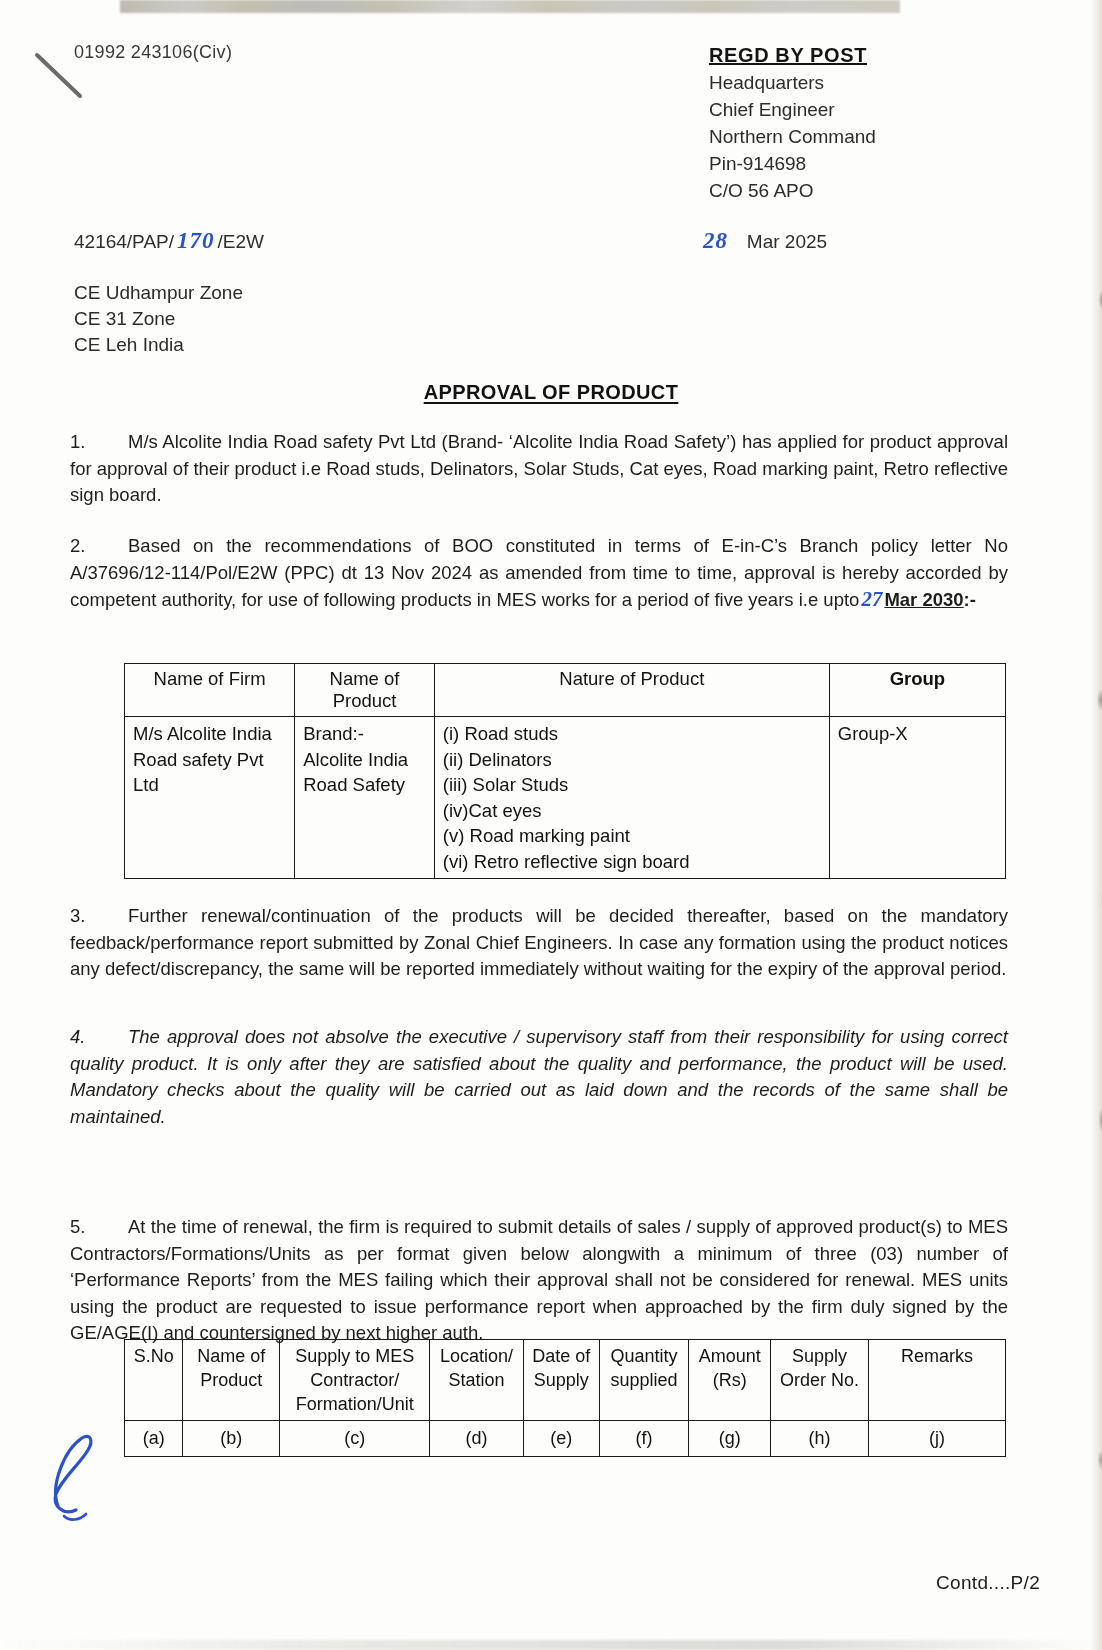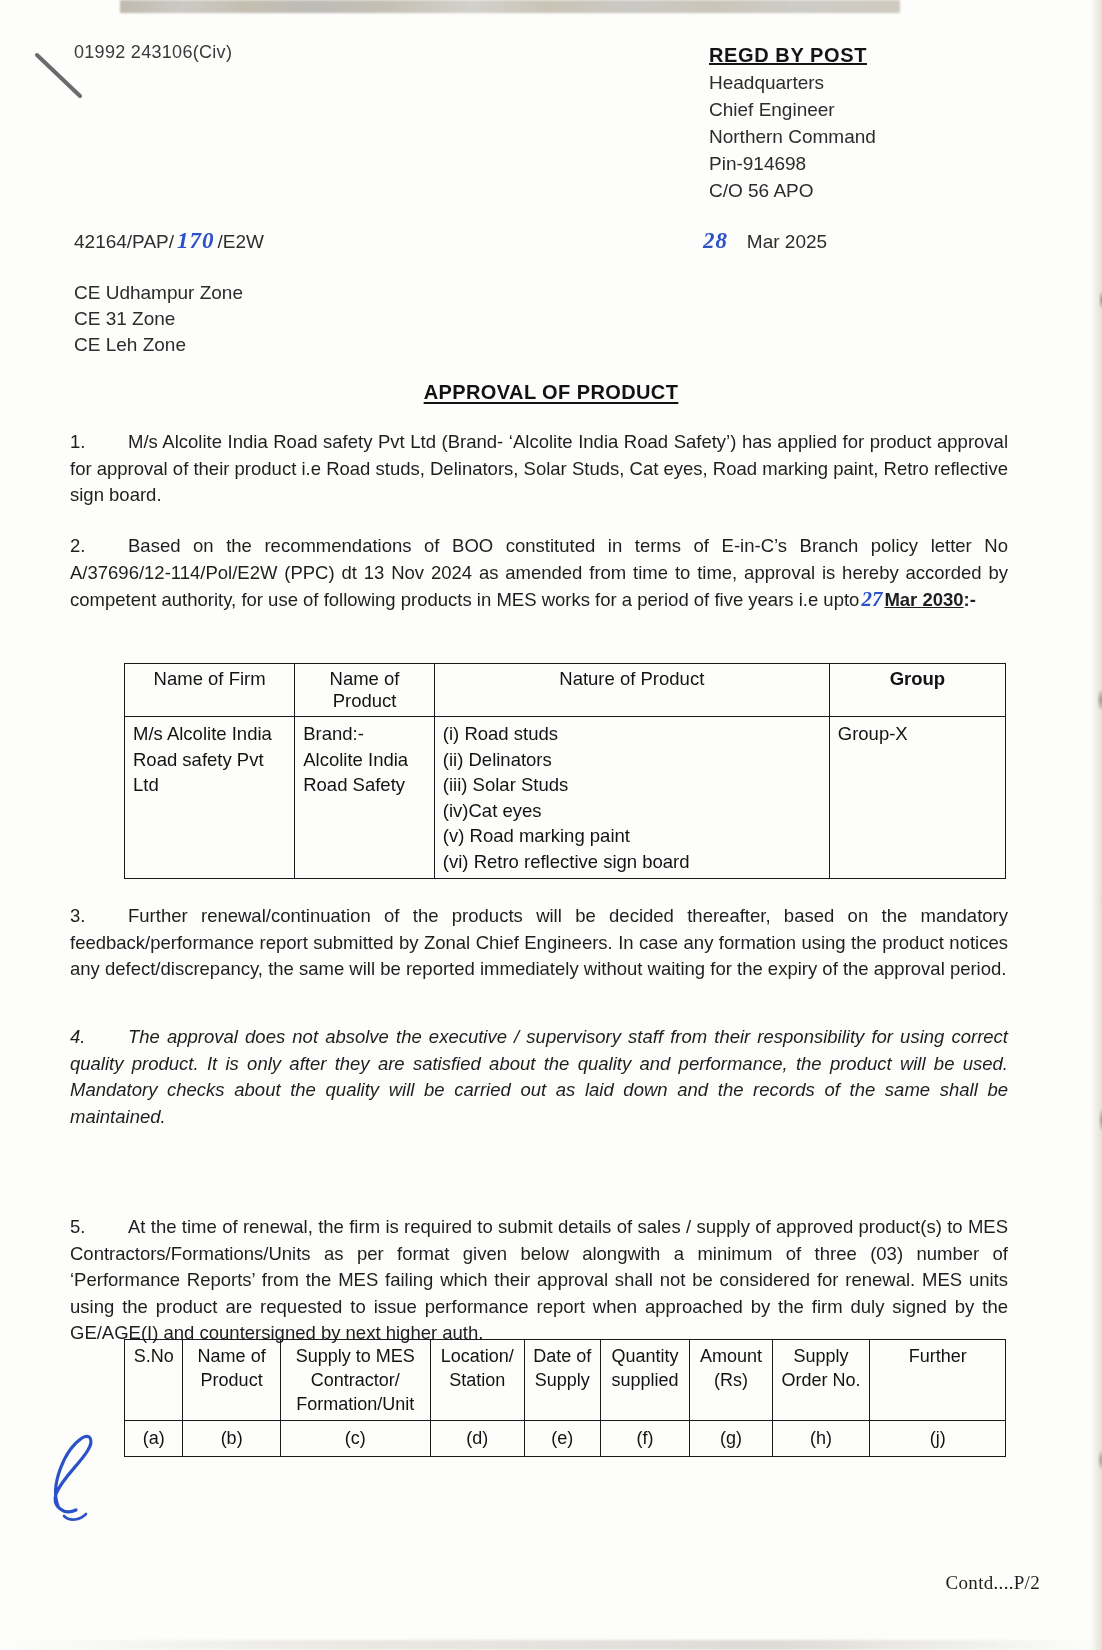--- a/index.html
+++ b/index.html
@@ -203,21 +203,20 @@
     padding: 7px 2px;
   }
 
   .contd {
     position: absolute;
     right: 74px;
     top: 1572px;
     font-size: 19px;
     color: #1e1e1e;
     letter-spacing: .3px;
-    font-family: Liberation Serif, serif;
   }
 
   .sign-mark {
     position: absolute;
     left: 44px;
     top: 1420px;
     width: 76px;
     height: 110px;
   }
 </style>
@@ -250,21 +249,21 @@
     <span>42164/PAP/</span><span class="hw">170</span><span>/E2W</span>
   </div>
 
   <div class="date-line">
     <span class="hw">28</span>&nbsp;&nbsp;&nbsp;<span>Mar 2025</span>
   </div>
 
   <div class="to-block">
     <div>CE Udhampur Zone</div>
     <div>CE 31 Zone</div>
-    <div>CE Leh Zone</div>
+    <div>CE Leh India</div>
   </div>
 
   <div class="doc-title">
     <span>APPROVAL OF PRODUCT</span>
   </div>
 
   <div class="para" style="top:429px;">
     <span class="num">1.</span><span>M/s Alcolite India Road safety Pvt Ltd (Brand- ‘Alcolite India Road Safety’) has applied for product approval for approval of their product i.e Road studs, Delinators, Solar Studs, Cat eyes, Road marking paint, Retro reflective sign board.</span>
   </div>
 
@@ -317,21 +316,21 @@
     <thead>
       <tr>
         <th style="width:56px;">S.No</th>
         <th style="width:98px;">Name of Product</th>
         <th style="width:150px;">Supply to MES Contractor/ Formation/Unit</th>
         <th style="width:92px;">Location/ Station</th>
         <th style="width:74px;">Date of Supply</th>
         <th style="width:88px;">Quantity supplied</th>
         <th style="width:80px;">Amount (Rs)</th>
         <th style="width:100px;">Supply Order No.</th>
-        <th style="width:144px;">Further</th>
+        <th style="width:144px;">Remarks</th>
       </tr>
     </thead>
     <tbody>
       <tr>
         <td>(a)</td>
         <td>(b)</td>
         <td>(c)</td>
         <td>(d)</td>
         <td>(e)</td>
         <td>(f)</td>

